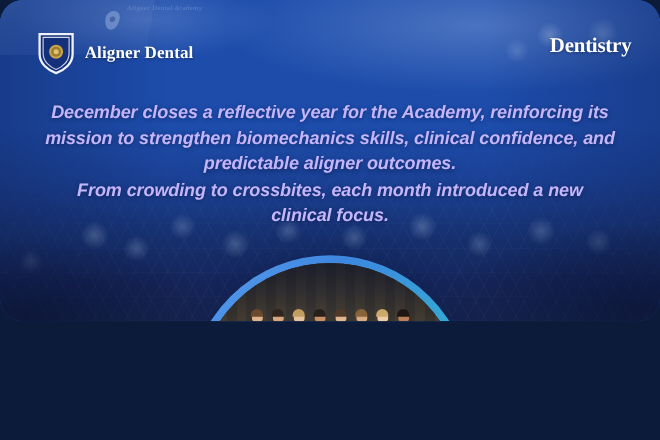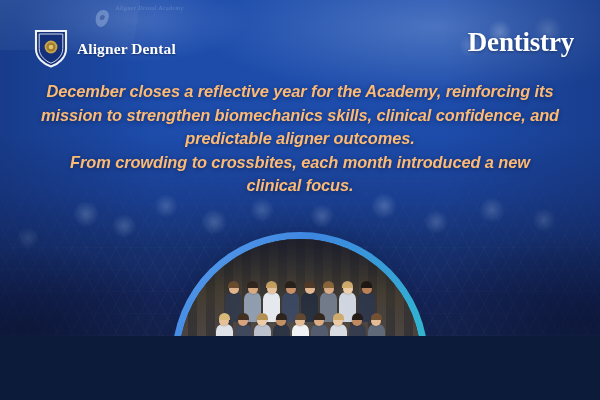--- a/index.html
+++ b/index.html
@@ -3,25 +3,26 @@
 <meta charset="utf-8">
 <style>
   html, body {
     margin: 0;
     padding: 0;
     background: #0d1b3a;
   }
   #poster {
     position: relative;
     width: 600px;
-    height: 336px;
+    height: 292px;
     overflow: hidden;
     font-family: "Liberation Sans", sans-serif;
     background: #1b48a0;
     user-select: none;
+    border-radius: 21px;
   }
 
   
   .bg-photo {
     position: absolute;
     inset: 0;
     background:
       radial-gradient(ellipse 55% 30% at 72% 8%, rgba(180,205,240,.30), rgba(180,205,240,0) 70%),
       radial-gradient(ellipse 28% 18% at 22% 6%, rgba(200,220,250,.22), rgba(200,220,250,0) 70%),
       radial-gradient(circle 12px at 500px 32px, rgba(225,238,255,.30), rgba(225,238,255,0) 100%),
@@ -121,36 +122,36 @@
   }
   .logo-text .l2 { display: block; }
 
   
   .dentistry {
     position: absolute;
     right: 26px; top: 27px;
     z-index: 6;
     font-family: "Liberation Serif", serif;
     font-weight: 700;
-    font-size: 27px;
+    font-size: 19px;
     line-height: 30px;
     color: #ffffff;
     letter-spacing: -.2px;
     text-shadow: 0 1px 3px rgba(6,18,48,.45);
   }
 
   
   .copy {
     position: absolute;
     left: 30px;
     right: 30px;
-    top: 80px;
+    top: 91px;
     z-index: 6;
     text-align: center;
-    color: #fdba74;
+    color: #c4b5fd;
   }
   .copy p {
     margin: 0;
     font-style: italic;
     font-weight: 700;
     font-size: 16.4px;
     line-height: 23.5px;
     letter-spacing: -.1px;
     text-shadow: 0 1px 4px rgba(8,22,60,.55);
   }

